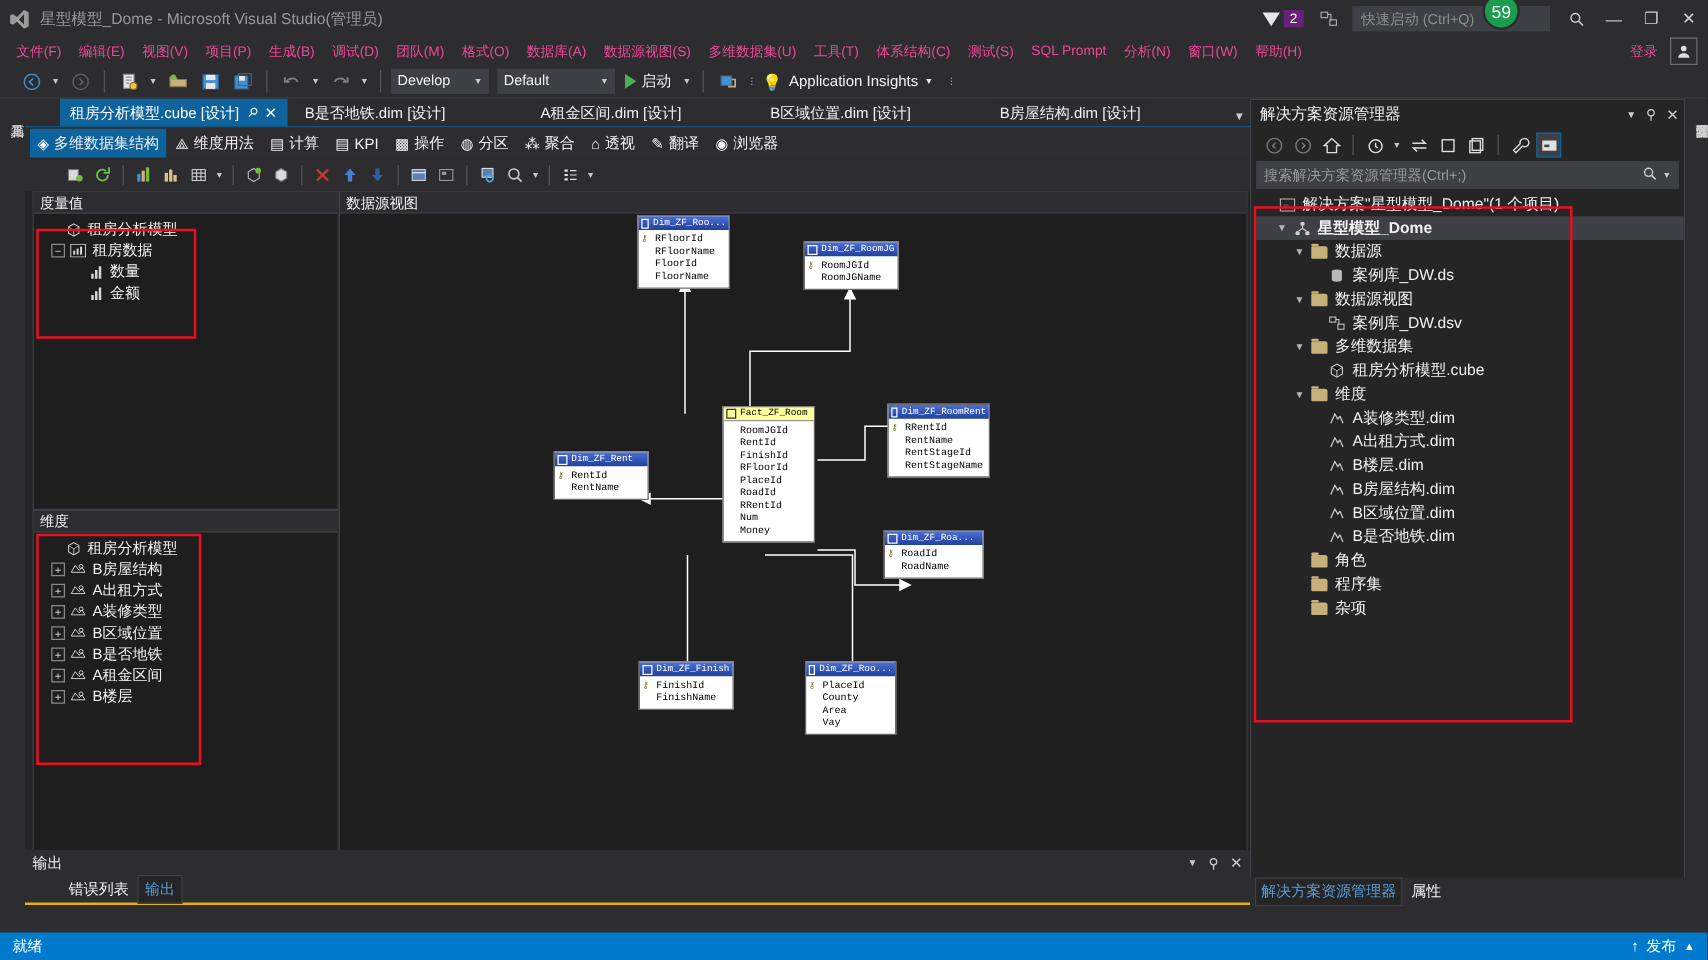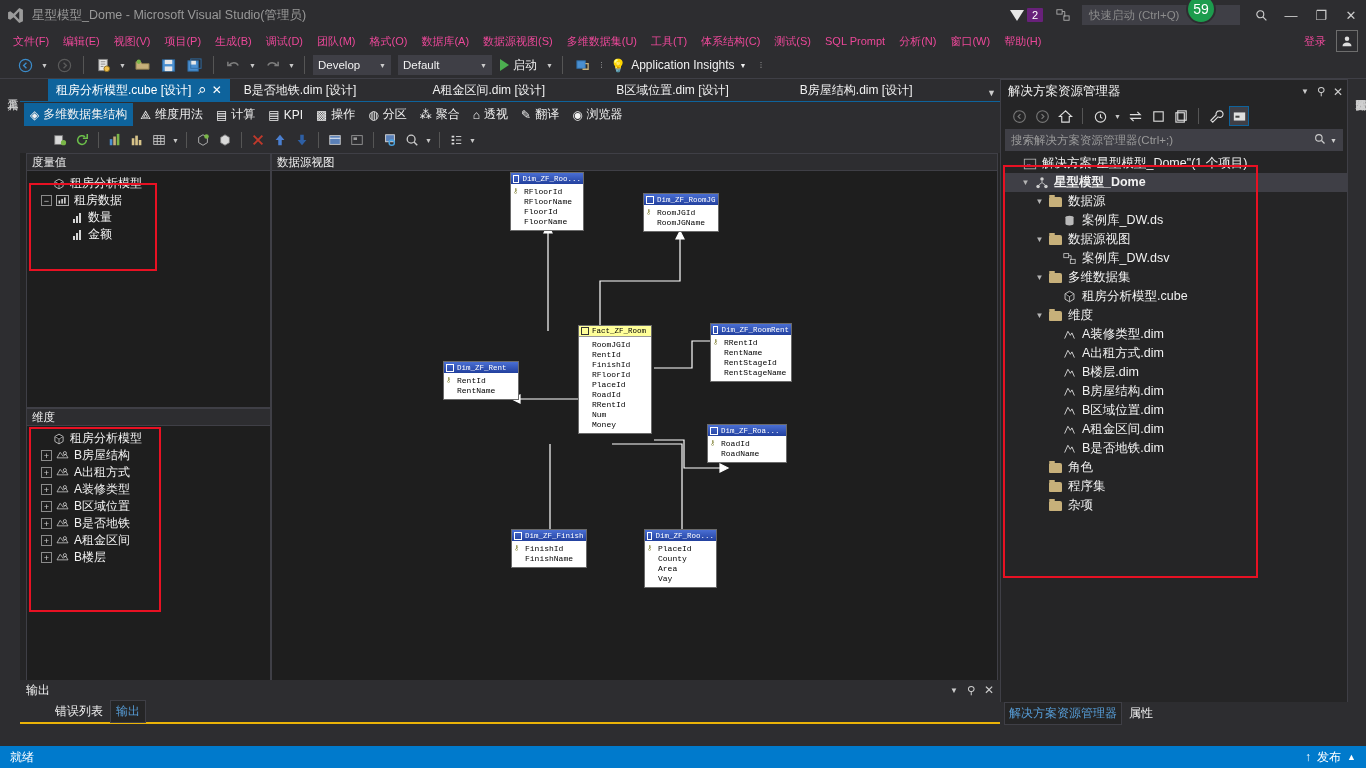--- a/index.html
+++ b/index.html
@@ -1004,29 +1004,20 @@
           </span>
           <span>B区域位置.dim</span>
         </div>
         <div class="serow" style="padding-left:55px">
           <span class="seico">
             <svg width="13" height="13" viewBox="0 0 16 16">
                 <path d="M2 13L6 4l3 5 2-3" stroke="#cfcfcf" fill="none" stroke-width="1.2"></path>
                 <path d="M11 6l3 7" stroke="#cfcfcf" fill="none" stroke-width="1.2"></path>
               </svg>
           </span>
-          <span>A租金区间.dim</span>
-        </div>
-        <div class="serow" style="padding-left:55px">
-          <span class="seico">
-            <svg width="13" height="13" viewBox="0 0 16 16">
-                <path d="M2 13L6 4l3 5 2-3" stroke="#cfcfcf" fill="none" stroke-width="1.2"></path>
-                <path d="M11 6l3 7" stroke="#cfcfcf" fill="none" stroke-width="1.2"></path>
-              </svg>
-          </span>
           <span>B是否地铁.dim</span>
         </div>
         <div class="serow" style="padding-left:41px">
           <span class="seico">
               <i class="folder"></i>
             </span>
           <span>角色</span>
         </div>
         <div class="serow" style="padding-left:41px">
           <span class="seico">

